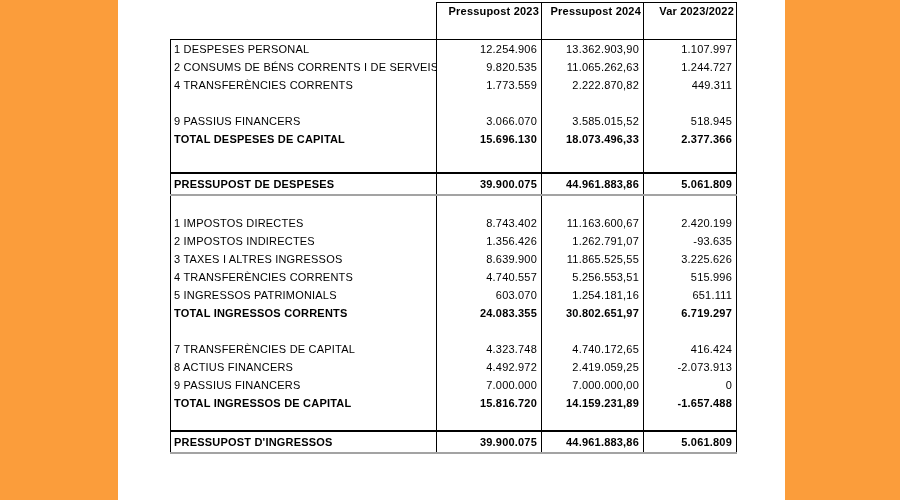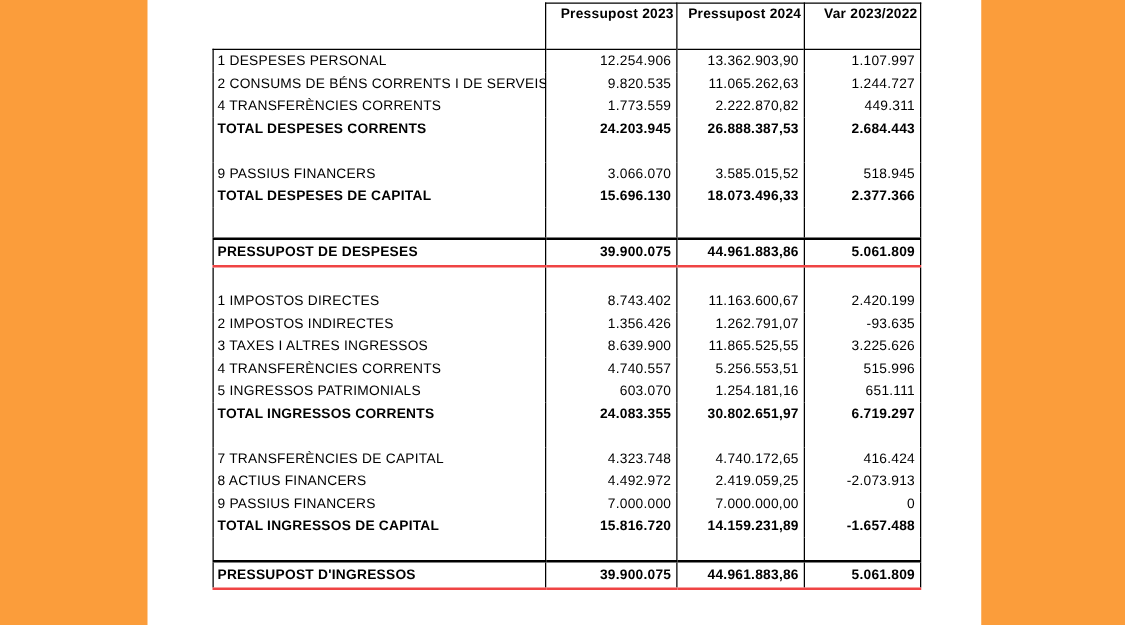--- a/index.html
+++ b/index.html
@@ -77,21 +77,21 @@
   tr.r-item td,
   tr.r-total td,
   tr.r-spacer td  { height: 18px; }
   tr.r-spacer_tall td { height: 24px; }
   tr.r-grand td   { height: 20px; }
 
   tr.r-total td { font-weight: bold; }
   tr.r-grand td {
     font-weight: bold;
     border-top: 2px solid #000;
-    border-bottom: 2px solid #ef4444;
+    border-bottom: 2px solid #a3a3a3;
   }
 </style>
 </head>
 <body>
 
 <div class="canvas">
   <div class="side-bar left"></div>
   <div class="side-bar right"></div>
 
   <div class="table-wrap">
@@ -122,26 +122,20 @@
             <td class="num">9.820.535</td>
             <td class="num">11.065.262,63</td>
             <td class="num">1.244.727</td>
           </tr>
           <tr class="r-item">
             <td class="lbl">4  TRANSFERÈNCIES CORRENTS</td>
             <td class="num">1.773.559</td>
             <td class="num">2.222.870,82</td>
             <td class="num">449.311</td>
           </tr>
-          <tr class="r-total">
-            <td class="lbl">TOTAL DESPESES CORRENTS</td>
-            <td class="num">24.203.945</td>
-            <td class="num">26.888.387,53</td>
-            <td class="num">2.684.443</td>
-          </tr>
           <tr class="r-spacer">
             <td class="lbl"></td>
             <td class="num"></td>
             <td class="num"></td>
             <td class="num"></td>
           </tr>
           <tr class="r-item">
             <td class="lbl">9  PASSIUS FINANCERS</td>
             <td class="num">3.066.070</td>
             <td class="num">3.585.015,52</td>

